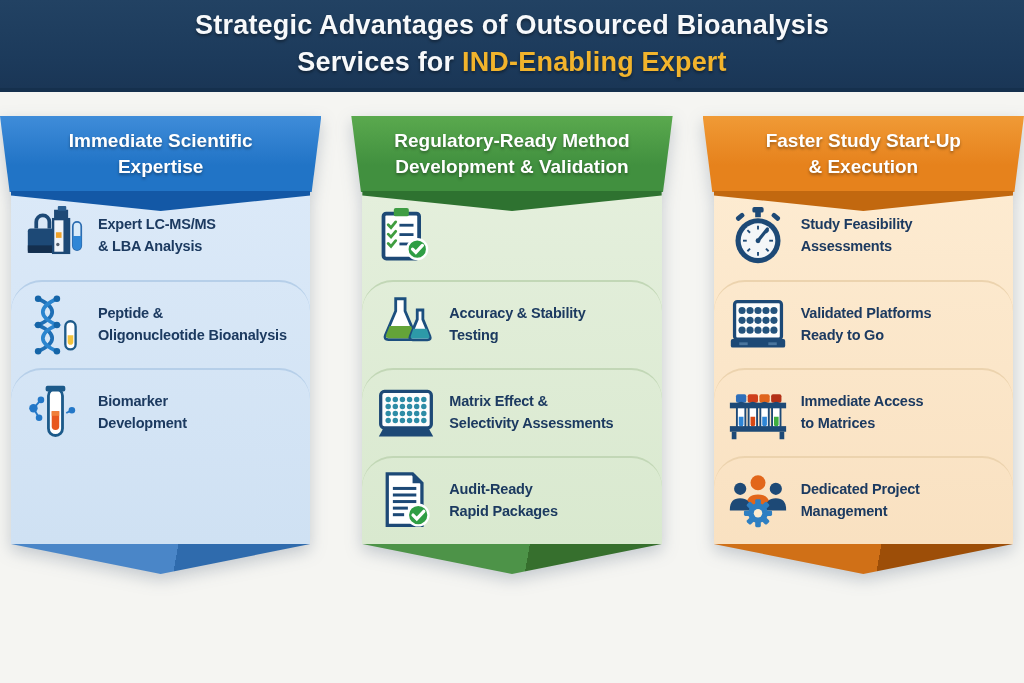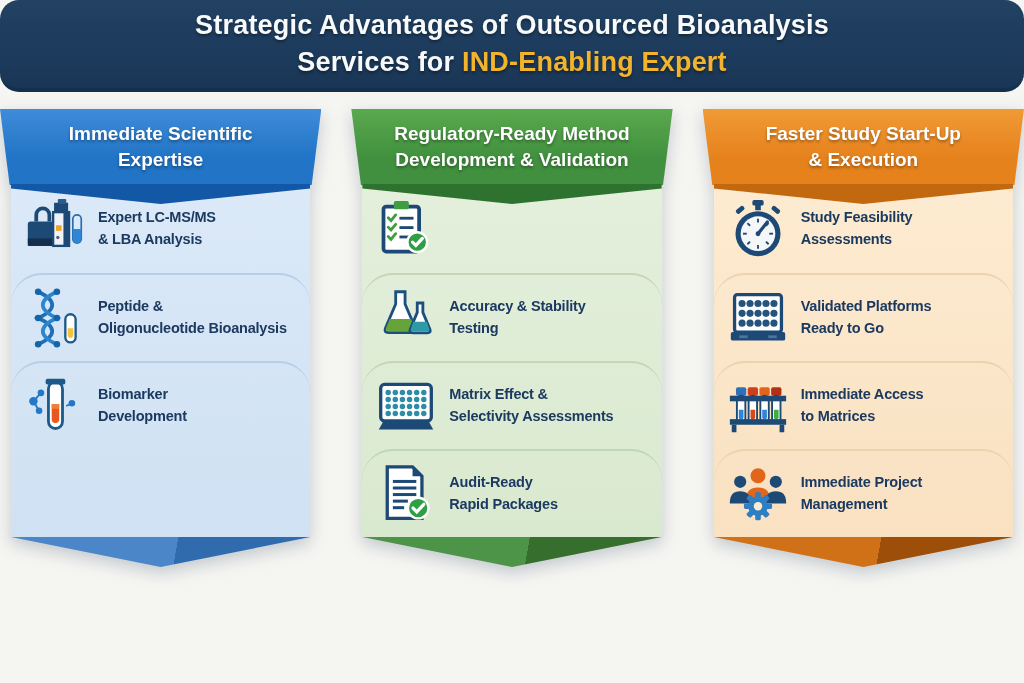--- a/index.html
+++ b/index.html
@@ -4,30 +4,30 @@
 <style>
   * { margin:0; padding:0; box-sizing:border-box; }
   html,body { width:1024px; height:683px; }
   body { font-family:"Liberation Sans","DejaVu Sans",sans-serif; }
   .page { width:1024px; height:683px; background:#f5f5f2; overflow:hidden; position:relative; }
 
   
   .top-banner {
     height:92px; background:linear-gradient(180deg,#224263 0%,#1c3a5b 70%,#1a3656 100%);
     border-bottom:4px solid #15304d;
-    display:flex; flex-direction:column; justify-content:center; align-items:center; gap:1px;border-radius:19px;
+    display:flex; flex-direction:column; justify-content:center; align-items:center; gap:1px;
   }
   .title-line {
     color:#f7f9fb; font-size:27px; font-weight:bold; letter-spacing:.2px;
     text-shadow:0 2px 3px rgba(0,0,0,.4); line-height:1.3; white-space:nowrap;
   }
   .title-highlight { color:#f2b42c; }
 
   
-  .columns { display:flex; justify-content:center; gap:30px; margin-top:17px; }
+  .columns { display:flex; justify-content:center; gap:30px; margin-top:24px; }
   .column { width:322px; filter:drop-shadow(0 6px 8px rgba(50,70,100,.25)); }
 
   .ribbon-header { position:relative; height:76px; z-index:3; }
   .ribbon-main {
     position:absolute; inset:0;
     background:linear-gradient(180deg,var(--accent-light) 0%,var(--accent) 65%);
     clip-path:polygon(0 0,100% 0,97% 100%,3% 100%);
     display:flex; align-items:center; justify-content:center;
   }
   .ribbon-title {
@@ -333,21 +333,21 @@
               <rect x="29" y="30" width="6" height="9" rx="1.5" transform="rotate(90 32 45)"></rect>
               <rect x="29" y="30" width="6" height="9" rx="1.5" transform="rotate(135 32 45)"></rect>
               <rect x="29" y="30" width="6" height="9" rx="1.5" transform="rotate(180 32 45)"></rect>
               <rect x="29" y="30" width="6" height="9" rx="1.5" transform="rotate(225 32 45)"></rect>
               <rect x="29" y="30" width="6" height="9" rx="1.5" transform="rotate(270 32 45)"></rect>
               <rect x="29" y="30" width="6" height="9" rx="1.5" transform="rotate(315 32 45)"></rect>
               <circle cx="32" cy="45" r="10.5"></circle>
             </g>
             <circle cx="32" cy="45" r="4.5" fill="#fdeccf"></circle>
           </svg>
-          <div class="item-label">Immediate Project
+          <div class="item-label">Dedicated Project
 Management</div>
         </div>
 
       </div>
       <div class="tail"></div>
     </div>
 
   </div>
 </div>
 

